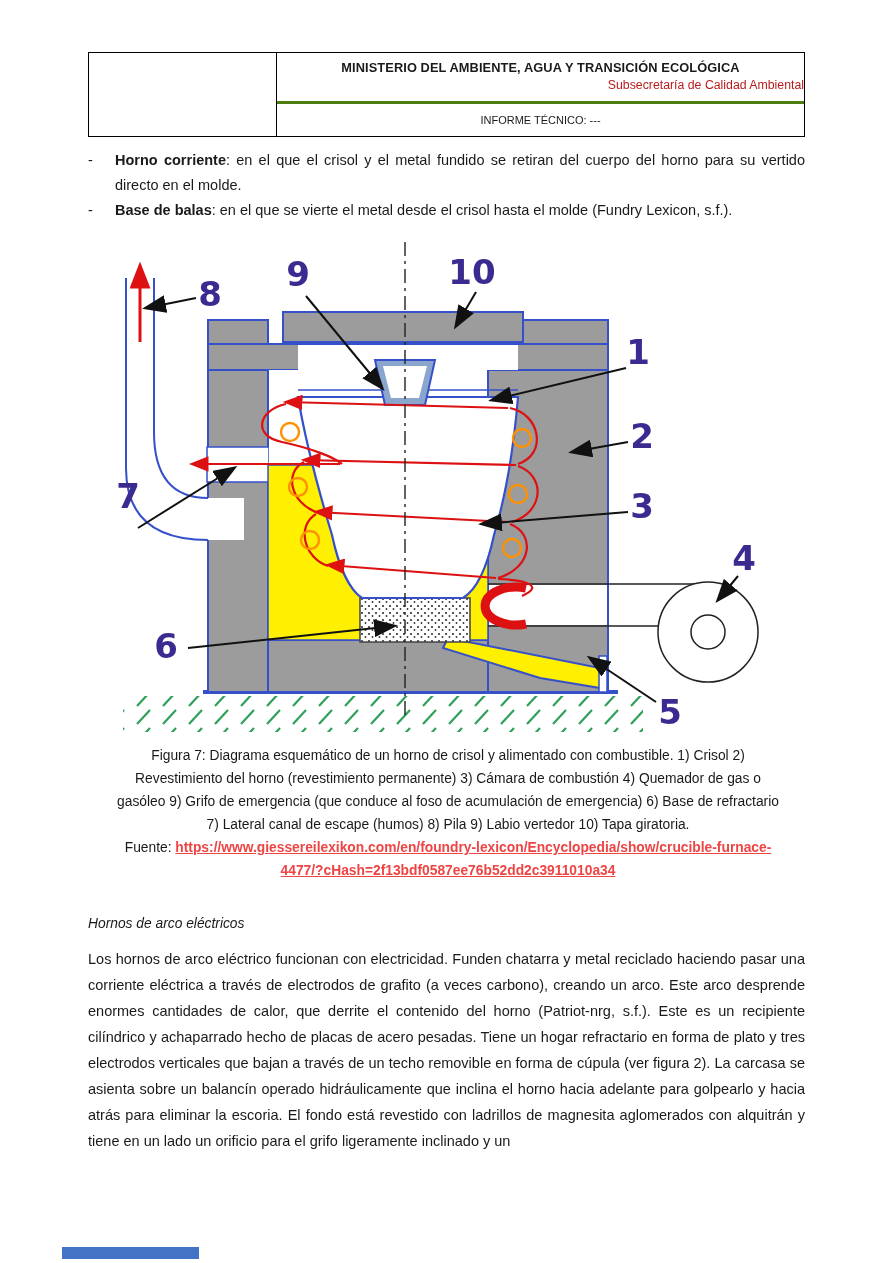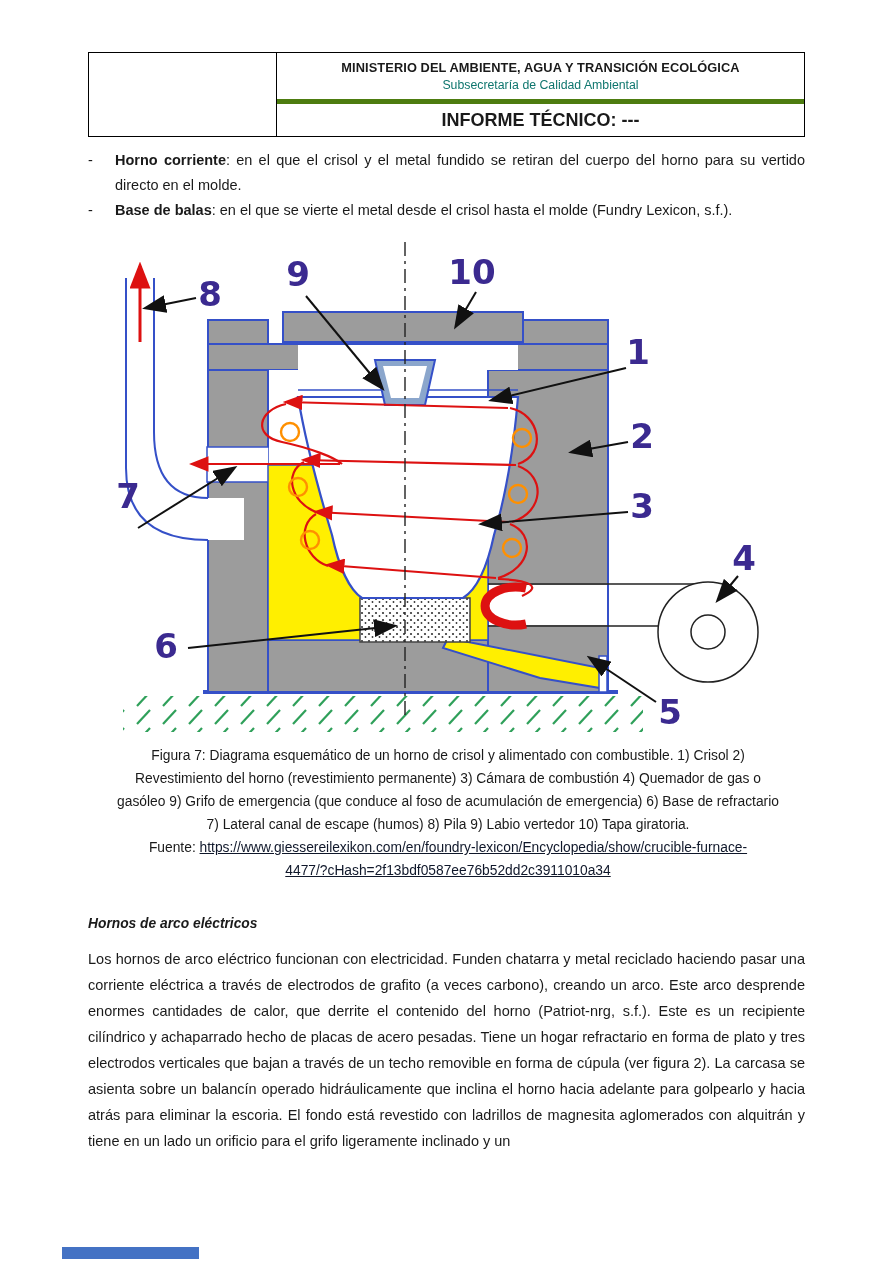--- a/index.html
+++ b/index.html
@@ -3,43 +3,43 @@
 <meta charset="utf-8">
 <style>
   html,body{margin:0;padding:0;background:#fff;}
   .page{position:relative;width:892px;height:1263px;background:#ffffff;
         font-family:"Liberation Sans",sans-serif;color:#1a1a1a;overflow:hidden;}
 
   
   .hdr{position:absolute;left:88px;top:52px;width:715px;border:1px solid #000;display:flex;}
   .hdr-logo{width:187px;border-right:1px solid #000;}
   .hdr-right{flex:1;display:flex;flex-direction:column;}
-  .hdr-row1{height:51px;border-bottom:5px solid #4d7c0f;text-align:center;padding-top:7px;box-sizing:border-box;}
+  .hdr-row1{height:51px;border-bottom:3px solid #4d7c0f;text-align:center;padding-top:7px;box-sizing:border-box;}
   .hdr-row2{height:32px;text-align:center;display:flex;align-items:center;justify-content:center;}
   .hdr-min{font-size:12.8px;font-weight:bold;letter-spacing:.1px;}
-  .hdr-sub{font-size:12.3px;color:#0f766e;margin-top:3px;}
-  .hdr-inf{font-size:18px;font-weight:bold;}
+  .hdr-sub{font-size:12.3px;color:#b91c1c;margin-top:3px;text-align:right;}
+  .hdr-inf{font-size:11px;font-weight:normal;}
 
   
   .bullets{position:absolute;left:88px;top:148px;width:717px;font-size:14.5px;line-height:25px;}
   .b-row{display:flex;}
   .b-dash{width:27px;flex:none;}
   .b-text{flex:1;text-align:justify;}
   .b-term{font-weight:bold;}
 
   
   .fig{position:absolute;left:108px;top:240px;}
 
   
   .caption{position:absolute;left:87px;top:744px;width:722px;text-align:center;
            font-size:13.8px;line-height:23px;color:#1a1a1a;}
-  .caption a{color:#0f172a;text-decoration:underline;}
-
-  
-  .sec-head{position:absolute;left:88px;top:916px;font-size:13.8px;font-weight:bold;font-style:italic;}
+  .caption a{color:#ef4444;text-decoration:underline;font-weight:bold;}
+
+  
+  .sec-head{position:absolute;left:88px;top:916px;font-size:13.8px;font-weight:normal;font-style:italic;}
   .sec-par{position:absolute;left:88px;top:946px;width:717px;font-size:14.5px;line-height:26px;
            text-align:justify;}
 
   
   .next-bar{position:absolute;left:62px;top:1247px;width:137px;height:12px;background:#4472c4;}
 
   svg text.callout{font-family:"DejaVu Sans",sans-serif;font-weight:bold;font-size:34px;fill:#3b2a90;}
 </style>
 </head>
 <body>

